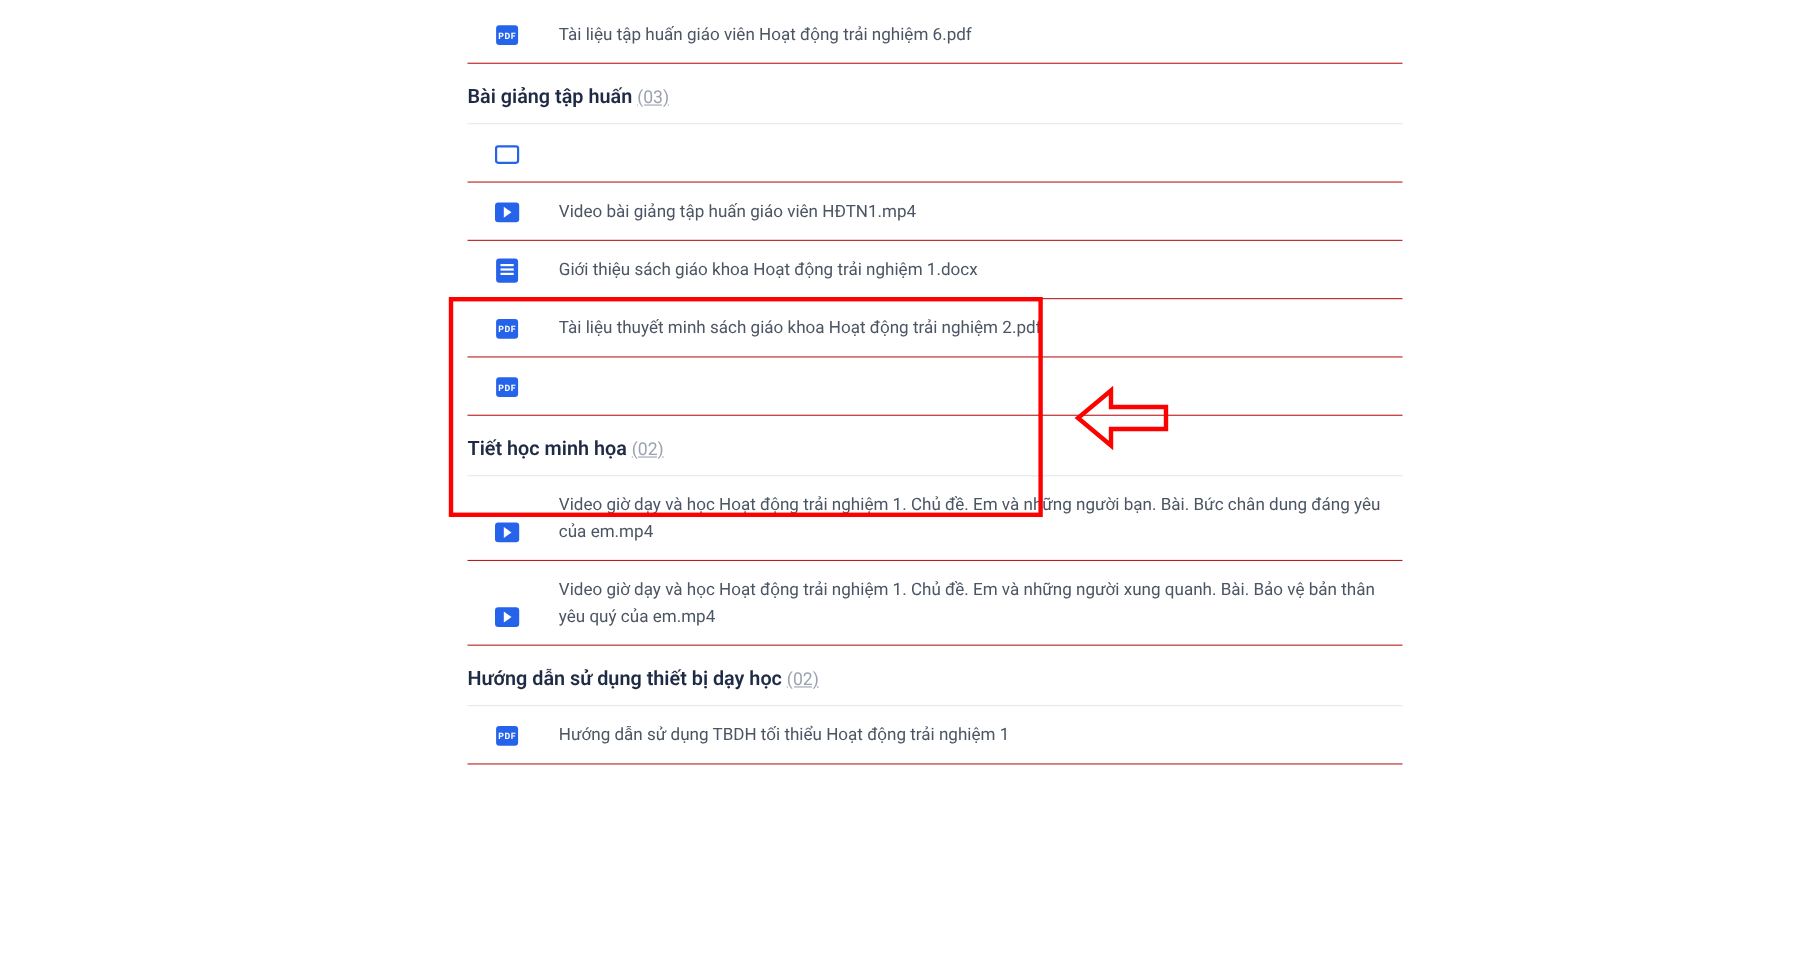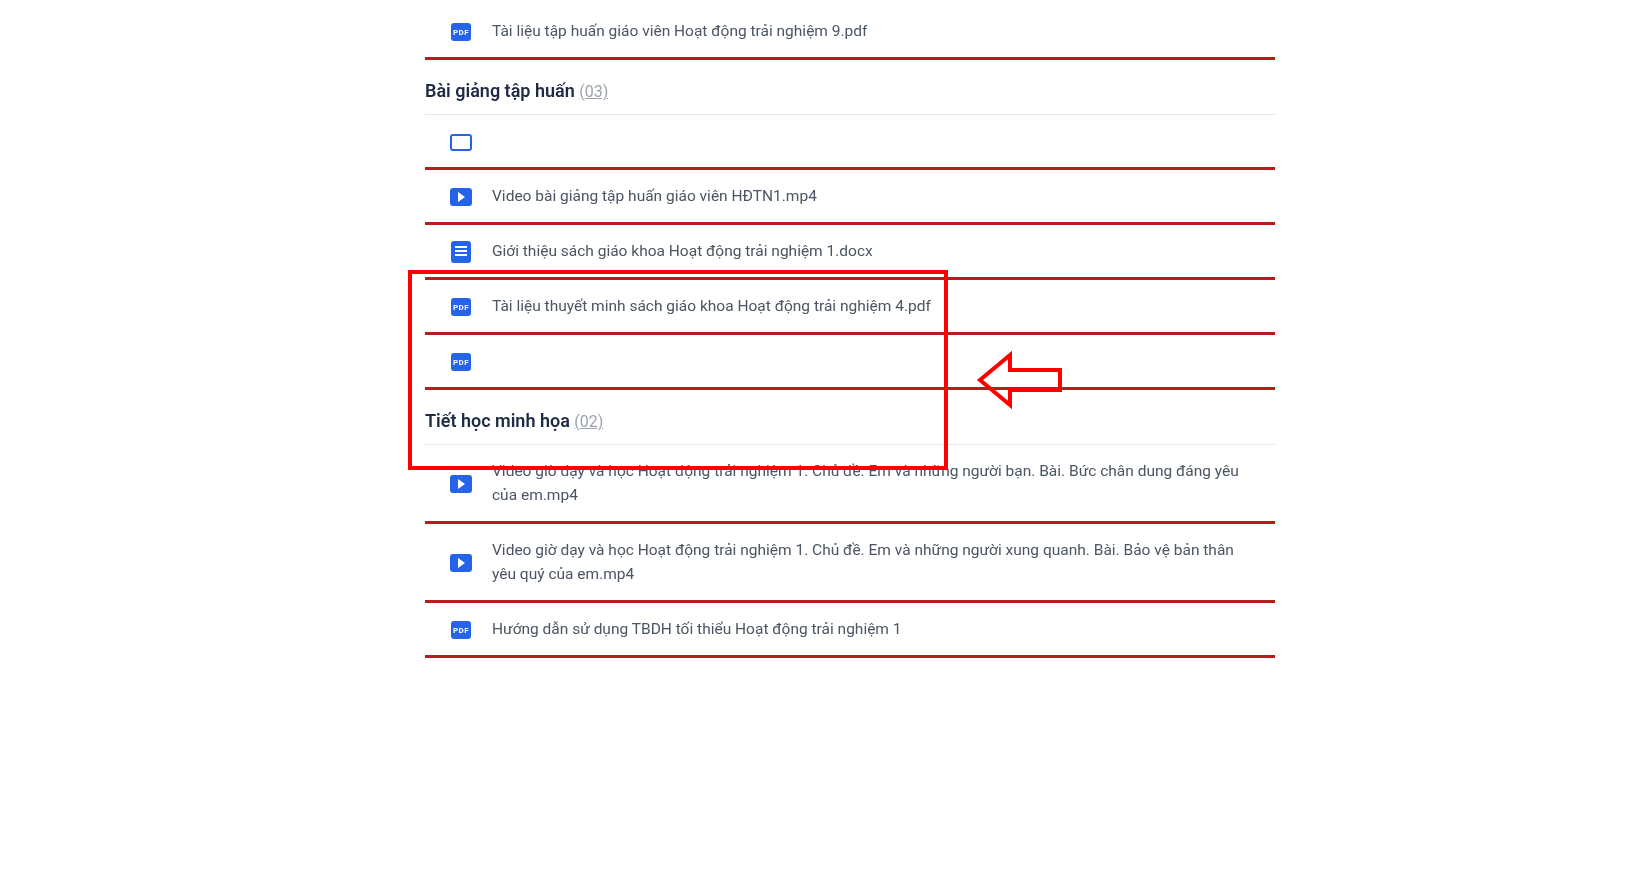--- a/index.html
+++ b/index.html
@@ -11,24 +11,24 @@
       font-family: -apple-system, BlinkMacSystemFont, "Segoe UI", Roboto, Helvetica, Arial, sans-serif;
       background: #fff;
       padding: 5px 0;
     }
     .container {
       max-width: 850px;
       margin-left: 425px;
     }
     .file-row {
       display: flex;
-      align-items: center;
+      align-items: flex-end;
       padding: 14px 15px;
-      border-bottom: 3px solid #b91c1c;
-      gap: 20px;
+      border-bottom: 1px solid #b91c1c;
+      gap: 36px;
     }
     .file-icon {
       width: 22px;
       height: 22px;
       flex-shrink: 0;
       display: flex;
       align-items: center;
       justify-content: center;
       border-radius: 4px;
       margin-left: 10px;
@@ -128,21 +128,21 @@
   </style>
 </head>
 <body>
 
 <div class="container">
 
   <div class="file-row">
     <div class="file-icon">
         <div class="icon-pdf">PDF</div>
       </div>
-    <div class="file-name">Tài liệu tập huấn giáo viên Hoạt động trải nghiệm 9.pdf</div>
+    <div class="file-name">Tài liệu tập huấn giáo viên Hoạt động trải nghiệm 6.pdf</div>
   </div>
 
   <div class="section-wrap">
     <div class="section-title">
       <span>Bài giảng tập huấn</span>
       <span class="section-count">(03)</span>
     </div>
   </div>
   <div class="file-row">
     <div class="file-icon">
@@ -159,21 +159,21 @@
   <div class="file-row">
     <div class="file-icon">
         <div class="icon-doc"></div>
       </div>
     <div class="file-name">Giới thiệu sách giáo khoa Hoạt động trải nghiệm 1.docx</div>
   </div>
   <div class="file-row">
     <div class="file-icon">
         <div class="icon-pdf">PDF</div>
       </div>
-    <div class="file-name">Tài liệu thuyết minh sách giáo khoa Hoạt động trải nghiệm 4.pdf</div>
+    <div class="file-name">Tài liệu thuyết minh sách giáo khoa Hoạt động trải nghiệm 2.pdf</div>
   </div>
   <div class="file-row">
     <div class="file-icon">
         <div class="icon-pdf">PDF</div>
       </div>
   </div>
 
   <div class="section-wrap">
     <div class="section-title">
       <span>Tiết học minh họa</span>
@@ -186,20 +186,26 @@
       </div>
     <div class="file-name">Video giờ dạy và học Hoạt động trải nghiệm 1. Chủ đề. Em và những người bạn. Bài. Bức chân dung đáng yêu của em.mp4</div>
   </div>
   <div class="file-row">
     <div class="file-icon">
         <div class="icon-video"></div>
       </div>
     <div class="file-name">Video giờ dạy và học Hoạt động trải nghiệm 1. Chủ đề. Em và những người xung quanh. Bài. Bảo vệ bản thân yêu quý của em.mp4</div>
   </div>
 
+  <div class="section-wrap">
+    <div class="section-title">
+      <span>Hướng dẫn sử dụng thiết bị dạy học</span>
+      <span class="section-count">(02)</span>
+    </div>
+  </div>
   <div class="file-row">
     <div class="file-icon">
         <div class="icon-pdf">PDF</div>
       </div>
     <div class="file-name">Hướng dẫn sử dụng TBDH tối thiểu Hoạt động trải nghiệm 1</div>
   </div>
 
 </div>
 
 <div class="highlight-box"></div>

